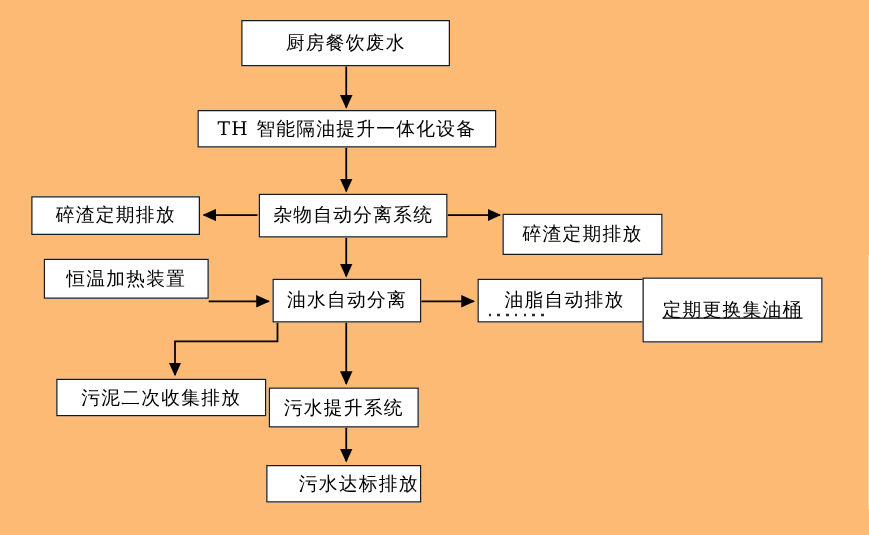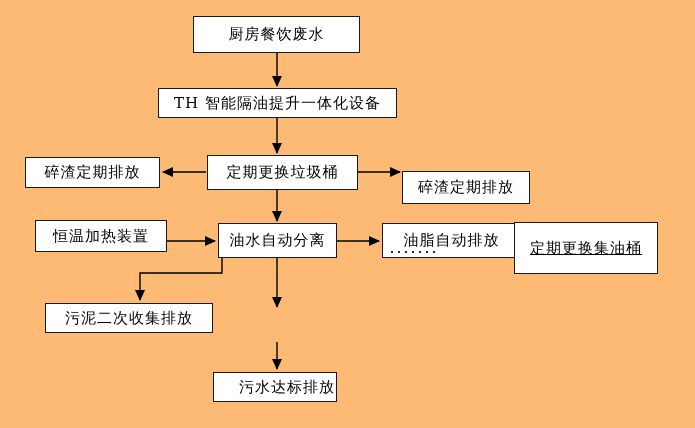--- a/index.html
+++ b/index.html
@@ -30,21 +30,21 @@
     letter-spacing: 1px;
     white-space: nowrap;
     line-height: 1;
   }
   
   .n-kitchen   { left:193px; top:16px;  width:167px; height:37px; }
   .n-device    { left:158px; top:88px;  width:239px; height:30px; }
   .n-trash     { left:25px;  top:157px; width:135px; height:31px; }
   .n-debris    { left:207px; top:155px; width:151px; height:35px; }
   .n-residue   { left:402px; top:171px; width:128px; height:33px; }
-  .n-heater    { left:35px;  top:220px; width:132px; height:32px; }
+  .n-heater    { left:35px;  top:207px; width:132px; height:32px; }
   .n-oilwater  { left:218px; top:223px; width:119px; height:35px;text-align:center; }
   .n-grease    { left:382px; top:223px; width:139px; height:35px; }
   .n-oildrum   { left:514px; top:222px; width:144px; height:52px;text-decoration:underline; }
   .n-sludge    { left:45px;  top:303px; width:168px; height:30px; }
   .n-lift      { left:215px; top:310px; width:120px; height:32px; }
   .n-discharge { left:213px; top:372px; width:124px; height:30px;padding-left:24px; }
   
   .proof-dots {
     position: absolute;
     left: 8px;
@@ -85,25 +85,26 @@
     <polyline points="222,258 222,273 140,273 140,300" fill="none" stroke="#000" stroke-width="1.4" marker-end="url(#arrow)"></polyline>
 
     <line x1="277" y1="258" x2="277" y2="307" stroke="#000" stroke-width="1.4" marker-end="url(#arrow)"></line>
 
     <line x1="277" y1="342" x2="277" y2="369" stroke="#000" stroke-width="1.4" marker-end="url(#arrow)"></line>
   </svg>
 
   <div class="node n-kitchen">厨房餐饮废水</div>
   <div class="node n-device">TH 智能隔油提升一体化设备</div>
   <div class="node n-trash">碎渣定期排放</div>
-  <div class="node n-debris">定期更换垃圾桶</div>
+  <div class="node n-debris">杂物自动分离系统</div>
   <div class="node n-residue">碎渣定期排放</div>
   <div class="node n-heater">恒温加热装置</div>
   <div class="node n-oilwater">油水自动分离</div>
   <div class="node n-grease">
     <span>油脂自动排放</span>
     <span class="proof-dots"></span>
   </div>
   <div class="node n-oildrum">定期更换集油桶</div>
   <div class="node n-sludge">污泥二次收集排放</div>
+  <div class="node n-lift">污水提升系统</div>
   <div class="node n-discharge">污水达标排放</div>
 
 </div>
 
 </body></html>

